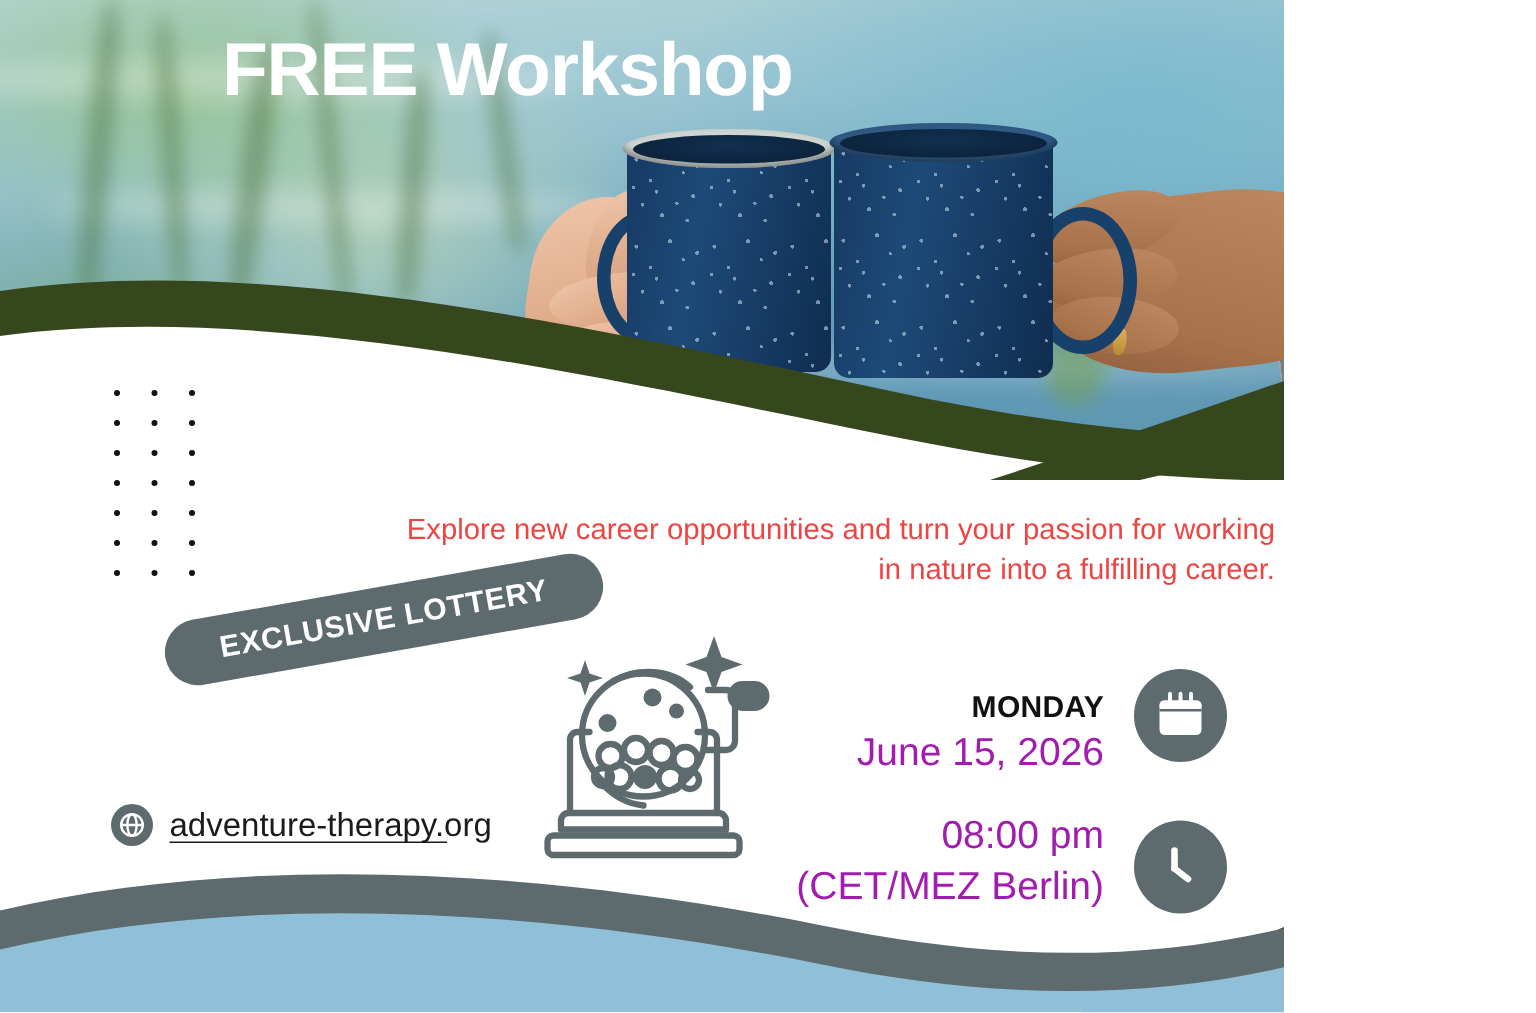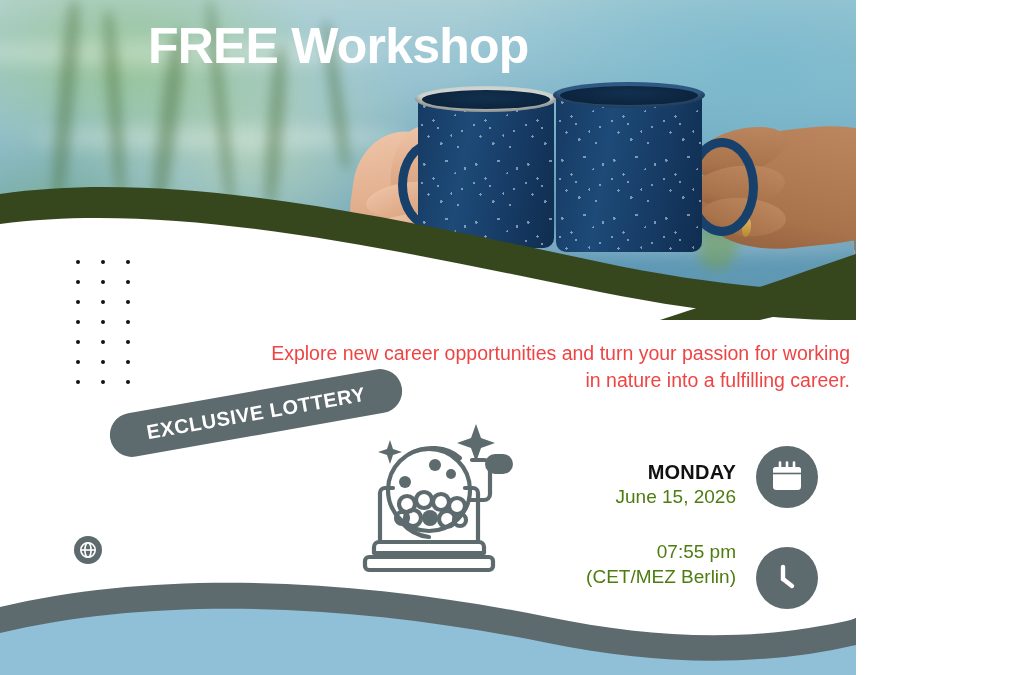--- a/index.html
+++ b/index.html
@@ -235,22 +235,22 @@
   #time-block { right: 120px; top: 540px; }
   .info-text { text-align: right; }
   .info-label {
     font-size: 20px;
     font-weight: 700;
     color: #111;
     letter-spacing: 0.2px;
     line-height: 1.25;
   }
   .info-value {
-    font-size: 19px;
-    color: #4d7c0f;
+    font-size: 26px;
+    color: #a21caf;
     line-height: 1.3;
     white-space: nowrap;
     text-align: right;
   }
   .badge {
     position: absolute;
     width: 62px; height: 62px;
     border-radius: 50%;
     background: #5d6a6e;
     display: flex;
@@ -384,20 +384,21 @@
 
   <div class="site">
     <svg width="28" height="28" viewBox="0 0 28 28">
       <circle cx="14" cy="14" r="14" fill="#5d6a6e"></circle>
       <g fill="none" stroke="#ffffff" stroke-width="1.6">
         <circle cx="14" cy="14" r="7.2"></circle>
         <ellipse cx="14" cy="14" rx="3.1" ry="7.2"></ellipse>
         <line x1="6.8" y1="14" x2="21.2" y2="14"></line>
       </g>
     </svg>
+    <span class="site-url">adventure-therapy.org</span>
   </div>
 
   <div class="info" id="date-block">
     <div class="info-text">
       <div class="info-label">MONDAY</div>
       <div class="info-value">June 15, 2026</div>
     </div>
   </div>
   <div class="badge" id="date-badge">
     <svg width="36" height="36" viewBox="0 0 36 36">
@@ -407,21 +408,21 @@
       <g stroke="#ffffff" stroke-width="2.6" stroke-linecap="round">
         <line x1="11" y1="3.5" x2="11" y2="10"></line>
         <line x1="18" y1="3.5" x2="18" y2="10"></line>
         <line x1="25" y1="3.5" x2="25" y2="10"></line>
       </g>
     </svg>
   </div>
 
   <div class="info" id="time-block">
     <div class="info-text">
-      <div class="info-value">07:55 pm</div>
+      <div class="info-value">08:00 pm</div>
       <div class="info-value">(CET/MEZ Berlin)</div>
     </div>
   </div>
   <div class="badge" id="time-badge">
     <svg width="36" height="36" viewBox="0 0 36 36">
       <g stroke="#ffffff" stroke-width="4.4" stroke-linecap="round" fill="none">
         <path d="M14,7 V19"></path>
         <path d="M14,19 L23,26"></path>
       </g>
     </svg>

